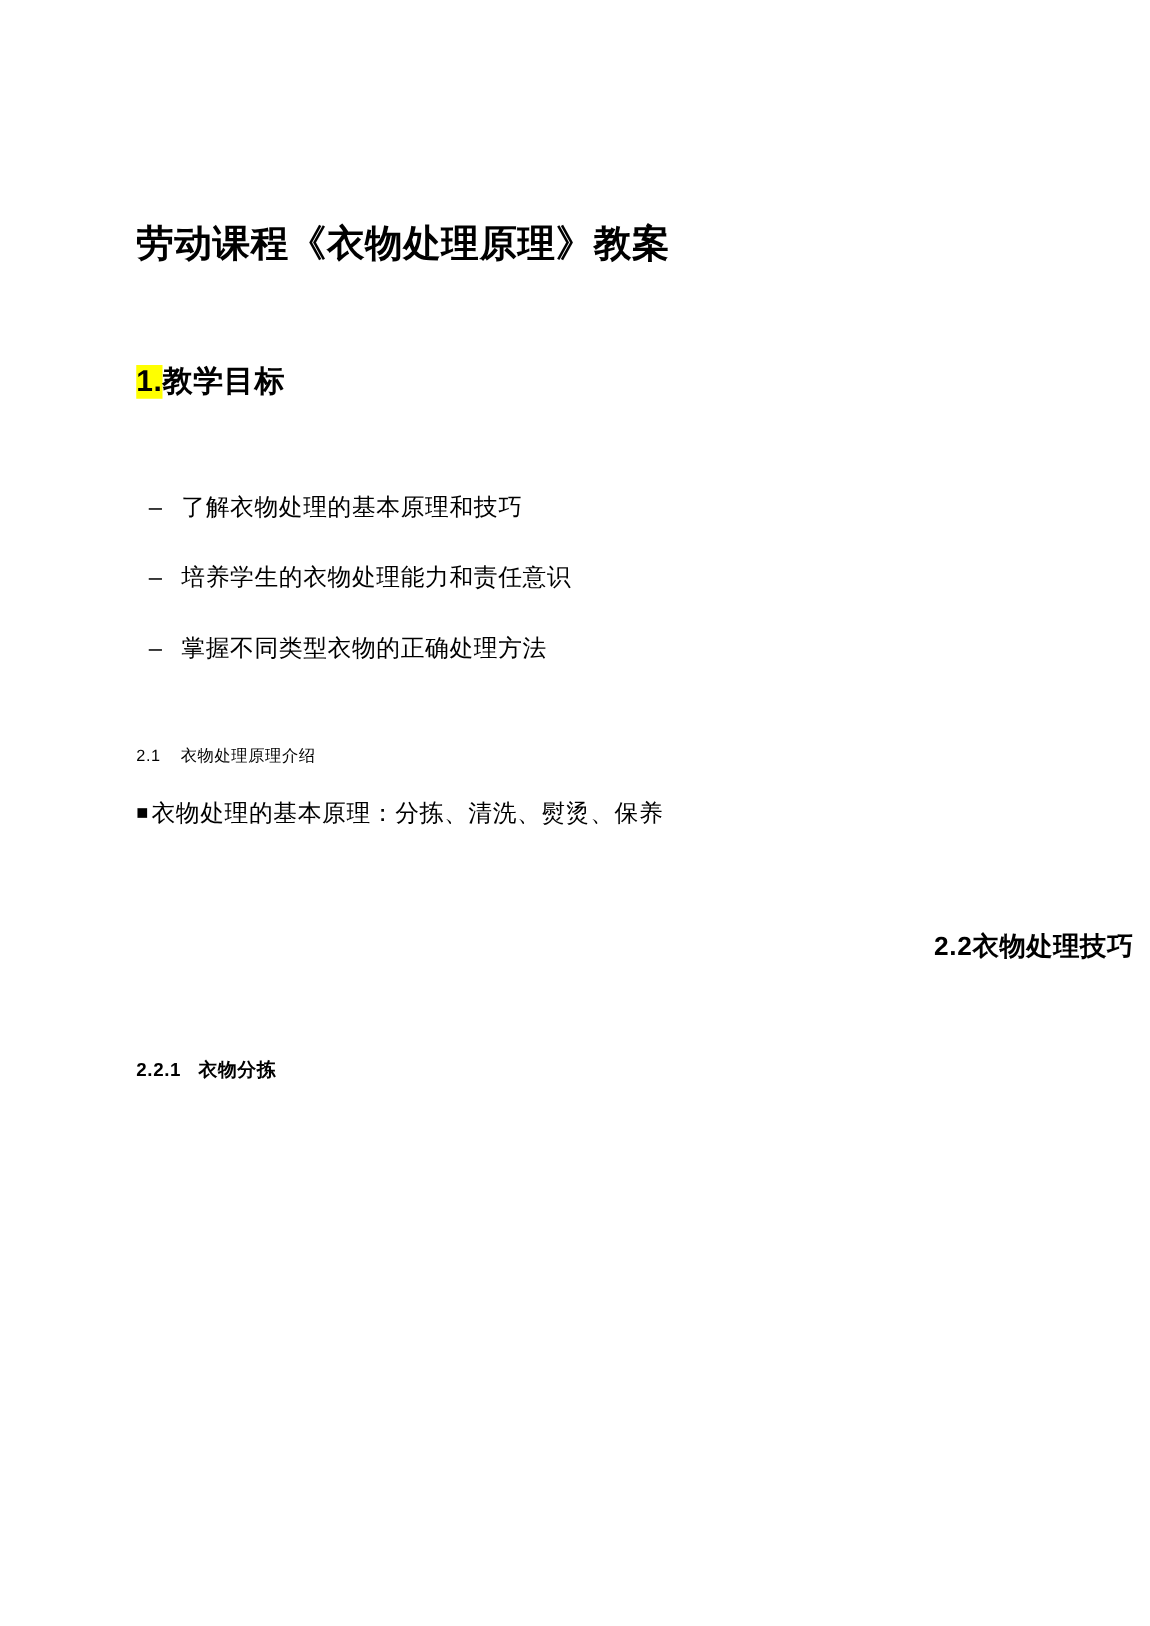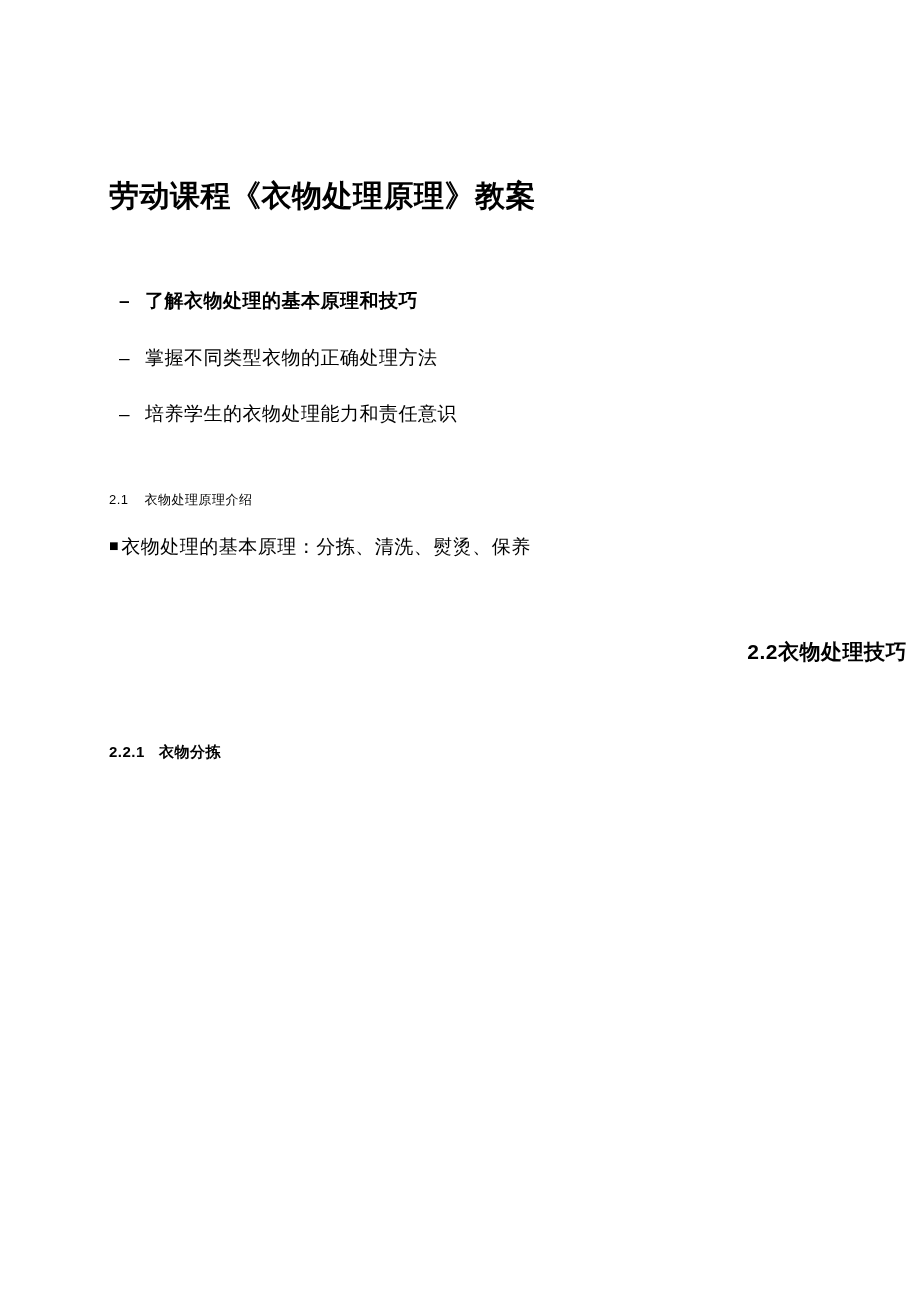--- a/index.html
+++ b/index.html
@@ -51,21 +51,20 @@
   .bullet-list li {
     font-size: 19px;
     line-height: 1.5;
     padding-left: 36px;
     position: relative;
     margin-top: 28px;
     letter-spacing: 0.5px;
   }
   .bullet-list li:first-child {
     margin-top: 0;
-    font-weight: bold;
   }
   .bullet-list li::before {
     content: "–";
     position: absolute;
     left: 10px;
     top: 0;
   }
   .list-block-1 {
     padding-top: 70px;
   }
@@ -126,25 +125,26 @@
     margin-right: 14px;
   }
 </style>
 </head>
 <body>
 
 <div class="page">
 
   <h1 class="doc-title">劳动课程《衣物处理原理》教案</h1>
 
+  <h2 class="h1"><span class="num-hl">1.</span><span>教学目标</span></h2>
 
   <ul class="bullet-list list-block-1">
     <li>了解衣物处理的基本原理和技巧</li>
+    <li>培养学生的衣物处理能力和责任意识</li>
     <li>掌握不同类型衣物的正确处理方法</li>
-    <li>培养学生的衣物处理能力和责任意识</li>
   </ul>
 
 
   <h3 class="h2"><span class="h2-num">2.1</span><span>衣物处理原理介绍</span></h3>
 
 
   <p class="para para-second"><span class="sq-bullet">■</span><span>衣物处理的基本原理：分拣、清洗、熨烫、保养</span></p>
 
   <h3 class="h2-b"><span class="h2-num">2.2</span><span>衣物处理技巧</span></h3>
 

